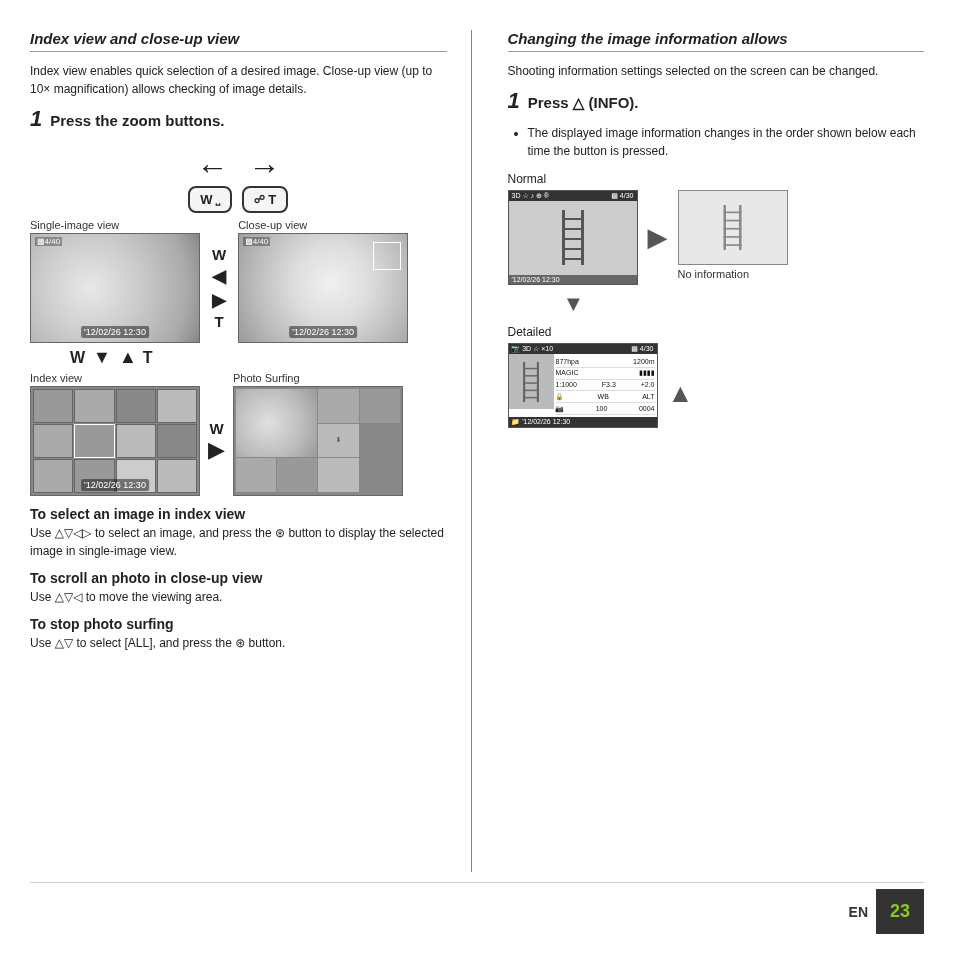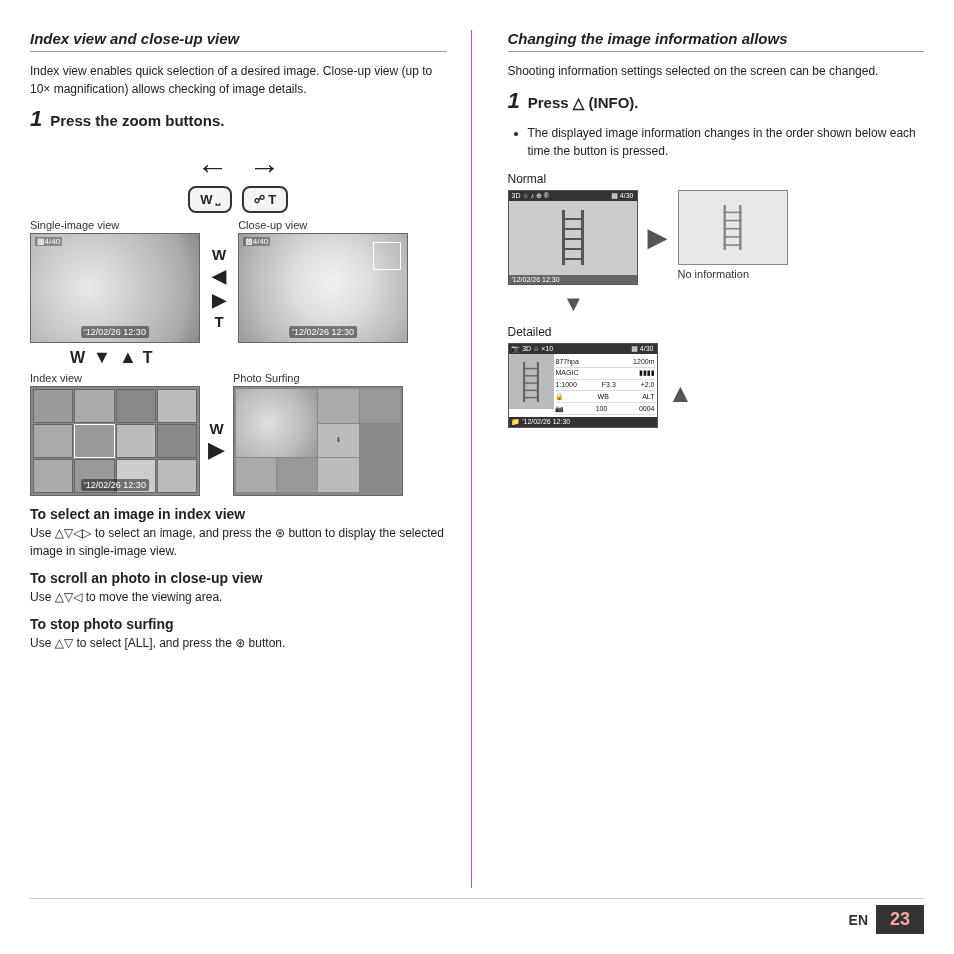--- a/index.html
+++ b/index.html
@@ -328,24 +328,24 @@
       border-top: 1px solid #ccc;
     }
     .footer-en {
       font-size: 14px;
       font-weight: bold;
       margin-right: 8px;
       color: #333;
     }
     .footer-num {
       background: #333;
-      color: #fca5a5;
+      color: #84cc16;
       font-size: 18px;
       font-weight: bold;
-      padding: 4px 12px;
+      padding: 12px 12px;
       min-width: 48px;
       text-align: center;
     }
 
     
     .flower-mock {
       width: 100%;
       height: 100%;
       background: radial-gradient(circle at 35% 50%, #e8e8e8 0%, #ccc 40%, #aaa 80%, #888 100%);
     }

